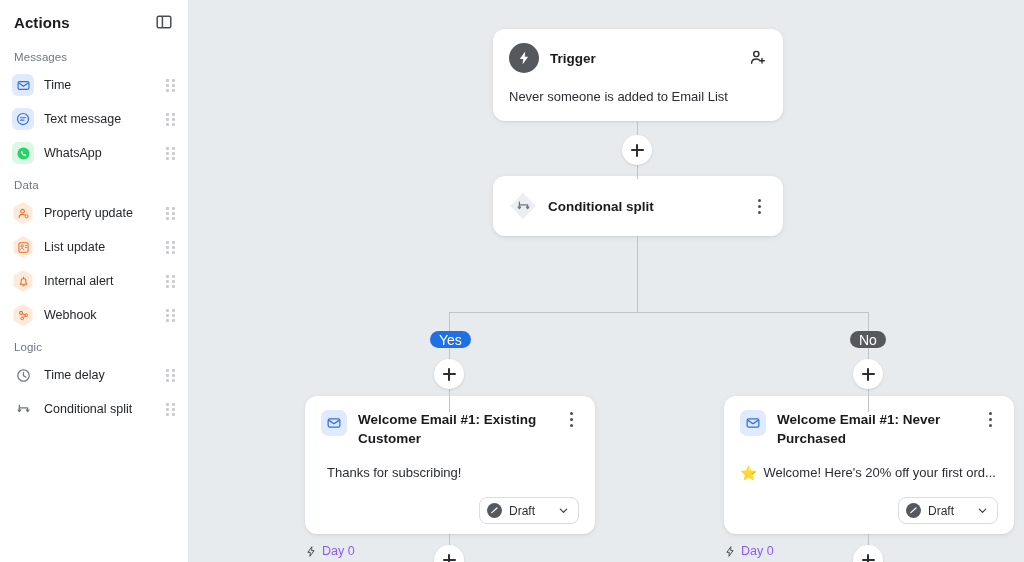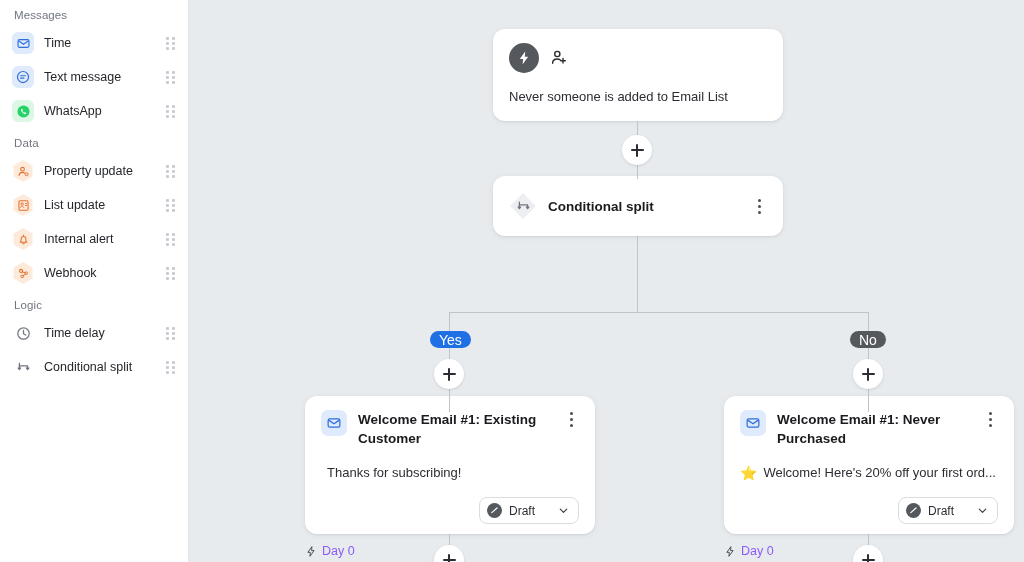--- a/index.html
+++ b/index.html
@@ -134,20 +134,29 @@
     font-size: 12.5px; color: #8b5cf6; z-index: 5;
   }
   svg { display: block; }
 </style>
 </head>
 <body>
 
 <div id="app">
 
   <aside class="sidebar">
+    <div class="sidebar-header">
+      <div class="sidebar-title">Actions</div>
+      <div class="panel-toggle">
+        <svg width="16" height="16" viewBox="0 0 16 16" fill="none">
+          <rect x="1.2" y="2.2" width="13.6" height="11.6" rx="1.6" stroke="#4a4d53" stroke-width="1.5"></rect>
+          <line x1="6.4" y1="2.4" x2="6.4" y2="13.6" stroke="#4a4d53" stroke-width="1.5"></line>
+        </svg>
+      </div>
+    </div>
 
     <div class="group-label">Messages</div>
 
     <div class="side-item">
       <span class="side-icon sq-blue">
         <svg width="13" height="13" viewBox="0 0 16 16" fill="none">
           <rect x="1.3" y="3.3" width="13.4" height="9.4" rx="1.8" stroke="#2f6fdc" stroke-width="1.4"></rect>
           <path d="M2.3 5 L8 9 L13.7 5" stroke="#2f6fdc" stroke-width="1.4" fill="none" stroke-linecap="round"></path>
         </svg>
       </span>
@@ -332,20 +341,21 @@
     <div class="conn" style="left:260px; top:534px; width:1px; height:28px;"></div>
     <div class="conn" style="left:679px; top:534px; width:1px; height:28px;"></div>
 
     <div class="node" style="left:304px; top:29px; width:290px; height:92px; padding:14px 16px 0 16px;">
       <div class="node-head" style="align-items:center; gap:11px;">
         <span class="circ-dark">
           <svg width="16" height="16" viewBox="0 0 16 16">
             <path d="M9.2 1.6 3.8 9.1h3.3l-.5 5.3 5.5-7.6H8.8z" fill="#ffffff"></path>
           </svg>
         </span>
+        <span class="node-title" style="flex:1 1 auto;">Trigger</span>
         <span style="cursor:pointer;">
           <svg width="18" height="18" viewBox="0 0 18 18" fill="none">
             <circle cx="7.3" cy="5" r="2.6" stroke="#2b2d33" stroke-width="1.4"></circle>
             <path d="M2.6 14.2c0-2.6 2.1-4.2 4.7-4.2 1.1 0 2.1.3 2.9.8" stroke="#2b2d33" stroke-width="1.4" stroke-linecap="round"></path>
             <line x1="13" y1="9.4" x2="13" y2="14" stroke="#2b2d33" stroke-width="1.4" stroke-linecap="round"></line>
             <line x1="10.7" y1="11.7" x2="15.3" y2="11.7" stroke="#2b2d33" stroke-width="1.4" stroke-linecap="round"></line>
           </svg>
         </span>
       </div>
       <div class="node-sub" style="margin-top:16px;">Never someone is added to Email List</div>

